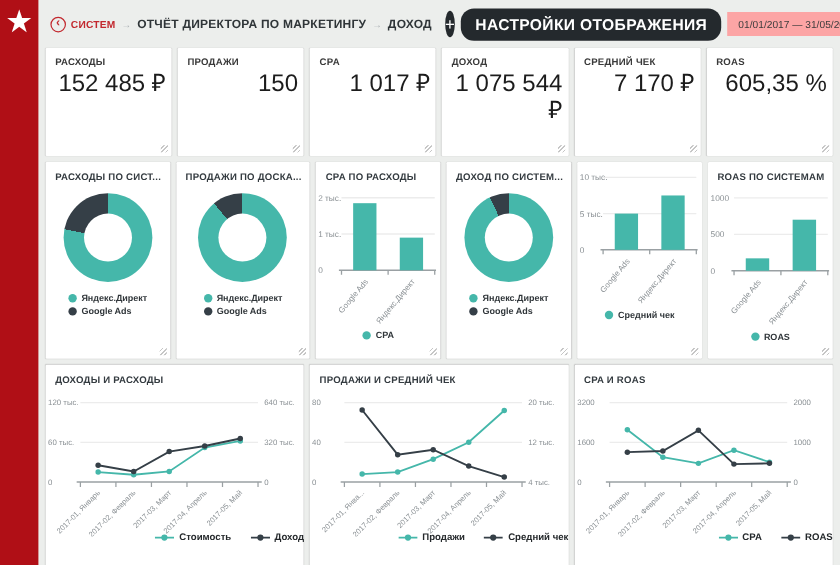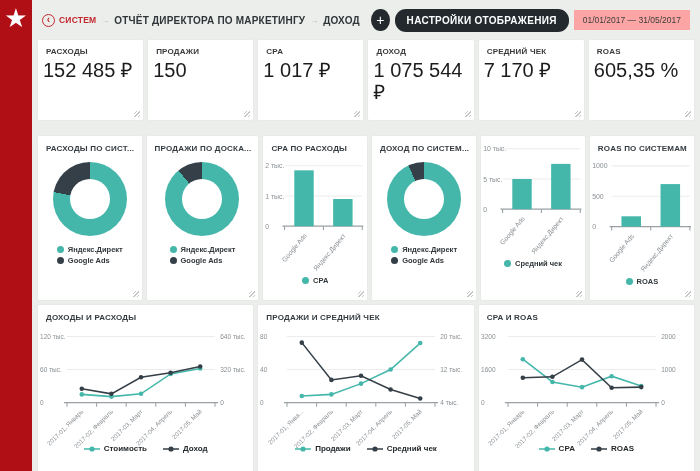--- a/index.html
+++ b/index.html
@@ -19,49 +19,49 @@
   
   .content { flex:1; display:flex; flex-direction:column; padding:0 6px; min-width:0; }
 
   
   .topbar { height:40px; flex:none; display:flex; align-items:center; gap:5px; padding:0 4px; }
   .back { display:flex; align-items:center; gap:4px; color:#c2282e; font-size:8.5px; font-weight:bold; cursor:pointer; letter-spacing:.2px; }
   .back-circle { width:13px; height:13px; border:1.5px solid #c2282e; border-radius:50%; display:flex; align-items:center; justify-content:center; font-size:10px; line-height:0; padding-bottom:1px; }
   .sep { color:#aeb4b6; font-size:8px; }
   .crumb { color:#2f3538; font-size:10px; font-weight:bold; letter-spacing:.2px; cursor:pointer; white-space:nowrap; }
   .add-btn { width:22px; height:22px; border-radius:50%; background:#24292d; color:#fff; border:none; font-size:14px; line-height:0; margin-left:6px; cursor:pointer; }
-  .pill { background:#24292d; color:#fff; border:none; border-radius:11px; font-size:10px; font-weight:bold; font-family:"Liberation Sans",sans-serif; padding:6px 12px; letter-spacing:.3px; cursor:pointer; white-space:nowrap; }
+  .pill { background:#24292d; color:#fff; border:none; border-radius:11px; font-size:13px; font-weight:bold; font-family:"Liberation Sans",sans-serif; padding:6px 12px; letter-spacing:.3px; cursor:pointer; white-space:nowrap; }
   .daterange { margin-left:auto; background:#fca5a5; color:#3c3c3c; font-size:8.5px; padding:5px 9px; cursor:pointer; white-space:nowrap; }
 
   
   .card { background:#fff; position:relative; box-shadow:0 0 1px rgba(0,0,0,.18); border-radius:1px; }
   .grip { position:absolute; right:3px; bottom:3px; width:6px; height:6px;
           background:repeating-linear-gradient(135deg, transparent 0 1.5px, #c6c6c6 1.5px 2.5px);
           cursor:nwse-resize; }
 
-  .kpi-row { display:grid; grid-template-columns:repeat(6,1fr); gap:5px; height:80px; margin-bottom:5px; flex:none; }
+  .kpi-row { display:grid; grid-template-columns:repeat(6,1fr); gap:5px; height:90px; margin-bottom:5px; flex:none; }
   .kpi-label { font-size:8px; font-weight:bold; color:#3a3a3a; padding:7px 0 0 8px; letter-spacing:.2px; }
-  .kpi-value { font-size:20px; color:#1c1c1c; text-align:left; line-height:1.1; margin-top:3px; padding:0 5px; }
-
-  .mini-row { display:grid; grid-template-columns:repeat(6,1fr); gap:5px; height:164px; margin-bottom:5px; flex:none;margin-top:11px; }
+  .kpi-value { font-size:20px; color:#1c1c1c; text-align:right; line-height:1.1; margin-top:3px; padding:0 5px; }
+
+  .mini-row { display:grid; grid-template-columns:repeat(6,1fr); gap:5px; height:164px; margin-bottom:5px; flex:none; }
   .chart-title { font-size:8px; font-weight:bold; color:#343b40; padding:8px 7px 0 8px; letter-spacing:.2px; white-space:nowrap; overflow:hidden; }
 
   .donut-wrap { display:flex; justify-content:center; margin-top:9px; }
   .donut { width:74px; height:74px; border-radius:50%; position:relative; }
   .donut::after { content:""; position:absolute; inset:17px; background:#fff; border-radius:50%; }
   .mini-legend { margin:9px auto 0; width:fit-content; display:flex; flex-direction:column; gap:2px; font-size:7.5px; font-weight:bold; color:#30363a; }
   .mini-legend-item { display:flex; align-items:center; gap:4px; }
   .legend-dot { width:7px; height:7px; border-radius:50%; flex:none; }
 
   .bar-svg { display:block; width:100%; margin-top:2px; }
   .bar-legend { display:flex; justify-content:center; align-items:center; gap:4px; font-size:7.5px; font-weight:bold; color:#30363a; margin-top:-2px; }
 
   .line-row { display:grid; grid-template-columns:repeat(3,1fr); gap:5px; height:177px; flex:none; }
   .line-svg { display:block; width:100%; margin-top:2px; }
-  .line-legend { display:flex; justify-content:center; align-items:center; gap:16px; font-size:8px; font-weight:bold; color:#25292c; margin-top:-4px; }
+  .line-legend { display:flex; justify-content:flex-end; align-items:center; gap:16px; font-size:8px; font-weight:bold; color:#25292c; margin-top:-4px; }
   .line-legend-item { display:flex; align-items:center; gap:4px; }
 
   svg text { font-family:"Liberation Sans", sans-serif; }
 </style>
 </head>
 <body>
 
 <div class="app">
   <aside class="sidebar">
     <div class="star">★</div>

